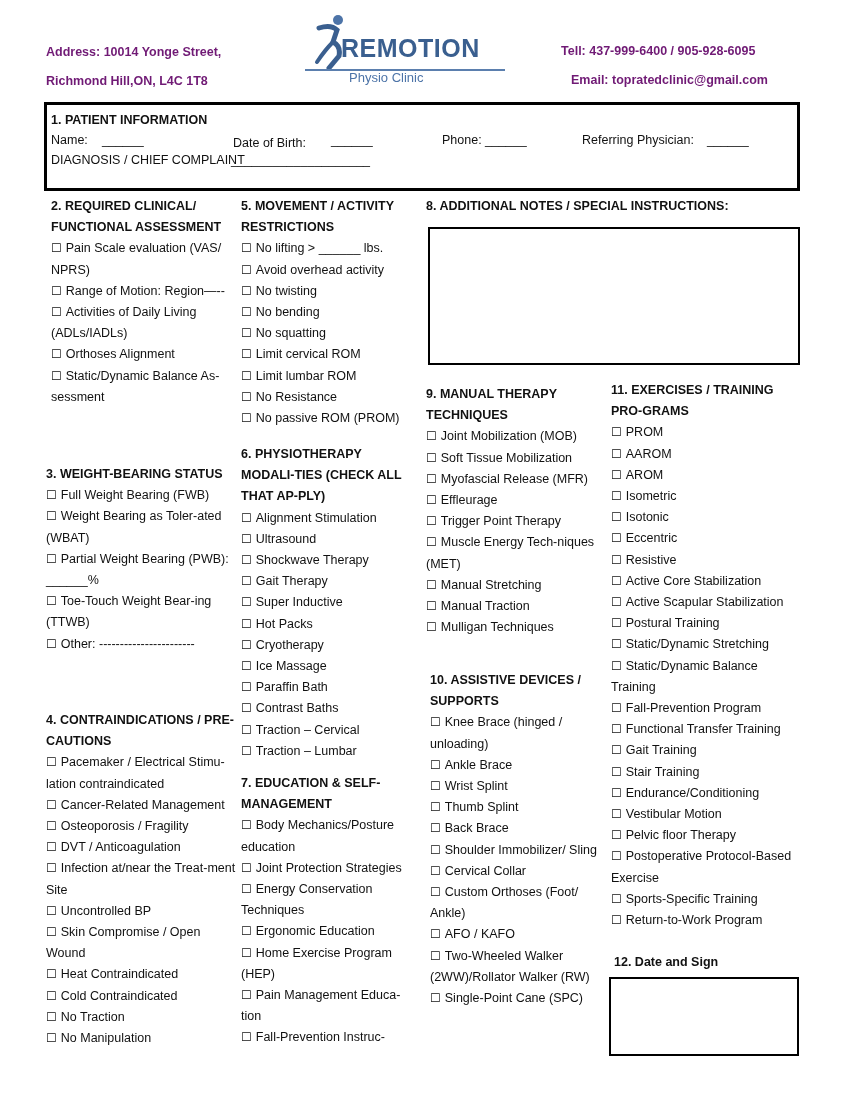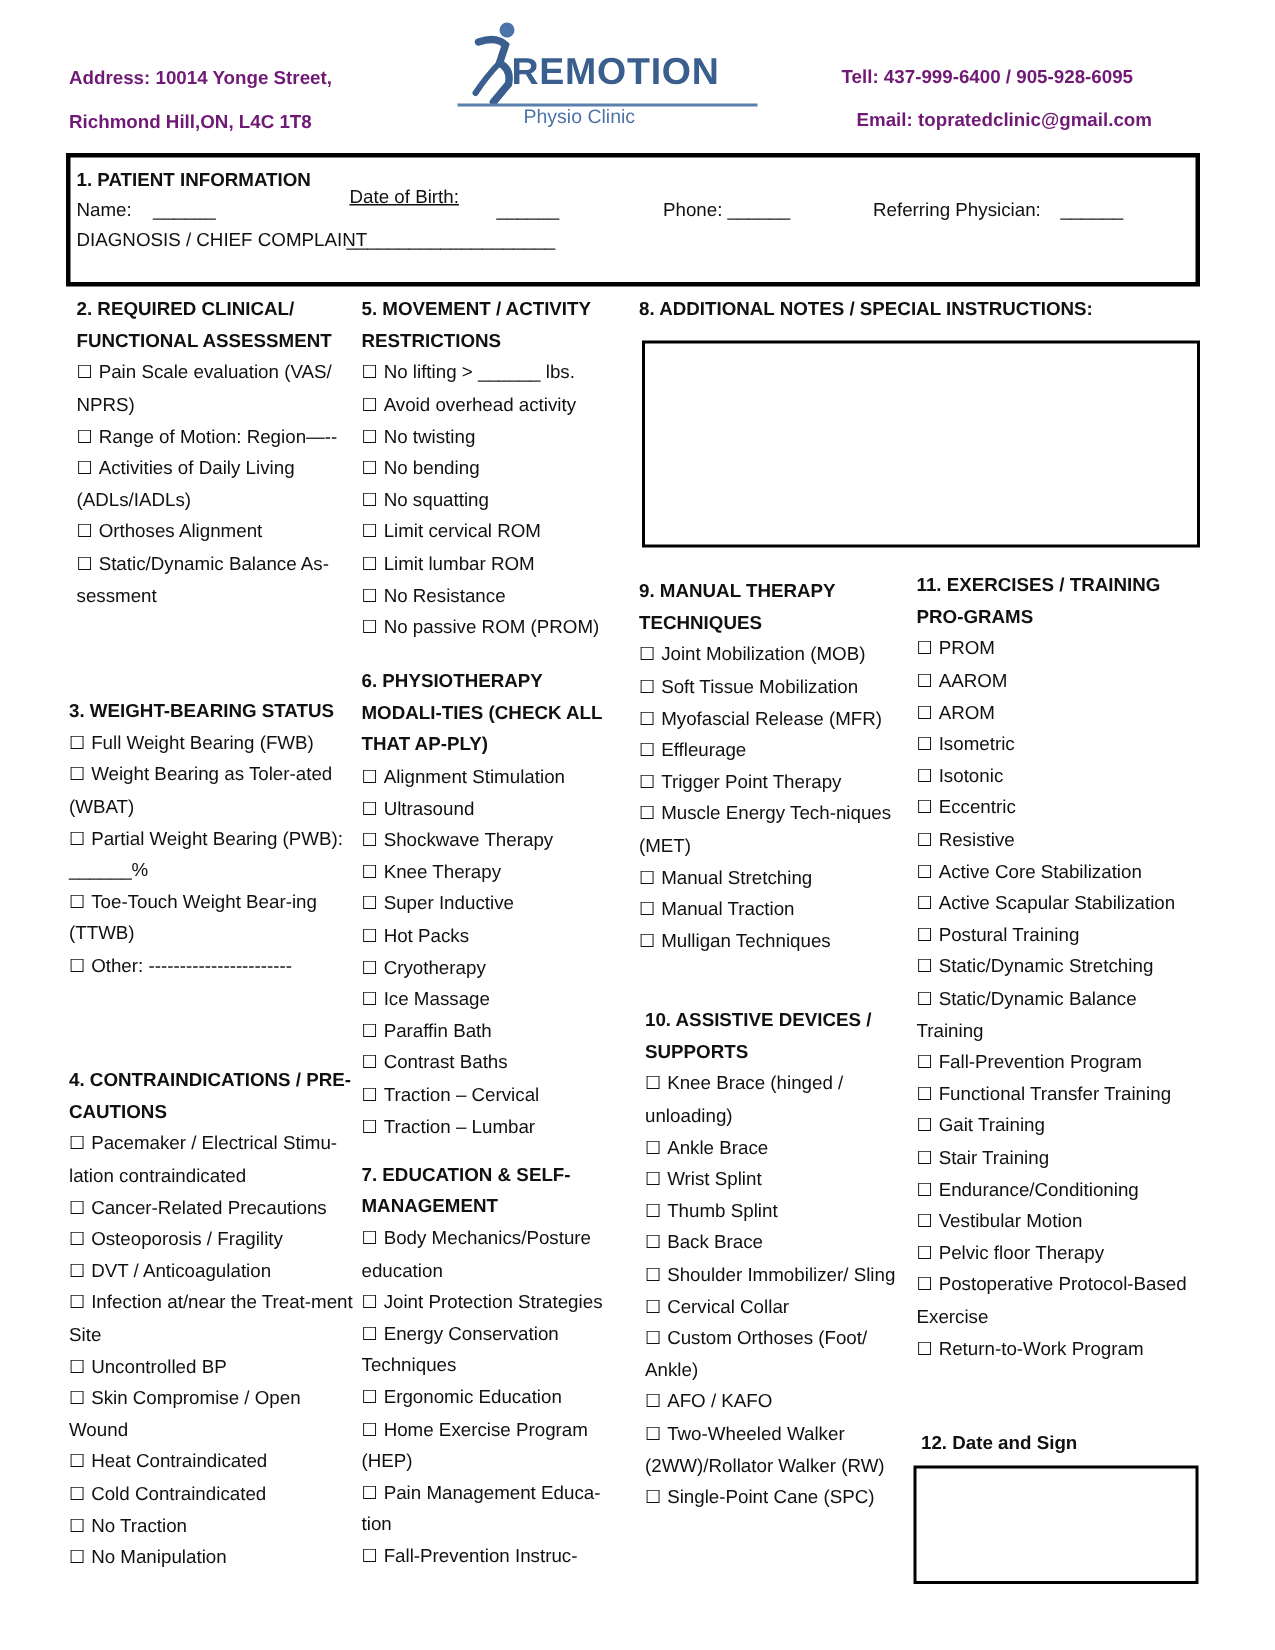--- a/index.html
+++ b/index.html
@@ -44,21 +44,21 @@
   </svg>
   <div id="logo-text">REMOTION</div>
   <div id="logo-line"></div>
   <div id="logo-sub">Physio Clinic</div>
 </div>
 
 <div id="patient-box"></div>
 <div class="pi pi-title" style="left:51px;top:113px;">1. PATIENT INFORMATION</div>
 <div class="pi" style="left:51px;top:133px;">Name:</div>
 <div class="pi" style="left:102px;top:133px;">______</div>
-<div class="pi" style="left:233px;top:124px;text-decoration:underline;">Date of Birth:</div>
+<div class="pi" style="left:233px;top:136px;">Date of Birth:</div>
 <div class="pi" style="left:331px;top:133px;">______</div>
 <div class="pi" style="left:442px;top:133px;">Phone:</div>
 <div class="pi" style="left:485px;top:133px;">______</div>
 <div class="pi" style="left:582px;top:133px;">Referring Physician:</div>
 <div class="pi" style="left:707px;top:133px;">______</div>
 <div class="pi" style="left:51px;top:153px;">DIAGNOSIS / CHIEF COMPLAINT</div>
 <div class="pi" style="left:231px;top:153px;">____________________</div>
 
 <div class="sec" id="sec-assessment" style="left:51px;top:196px;width:180px;">
     <div class="sec-title">2. REQUIRED CLINICAL/ FUNCTIONAL ASSESSMENT</div>
@@ -72,21 +72,21 @@
     <div class="sec-title">3. WEIGHT-BEARING STATUS</div>
     <span class="item"><span class="box-glyph">☐</span><span>Full Weight Bearing (FWB)</span></span>
     <span class="item"><span class="box-glyph">☐</span><span>Weight Bearing as Toler-ated (WBAT)</span></span>
     <span class="item"><span class="box-glyph">☐</span><span>Partial Weight Bearing (PWB): ______%</span></span>
     <span class="item"><span class="box-glyph">☐</span><span>Toe-Touch Weight Bear-ing (TTWB)</span></span>
     <span class="item"><span class="box-glyph">☐</span><span>Other: -----------------------</span></span>
   </div>
 <div class="sec" id="sec-contra" style="left:46px;top:710px;width:190px;">
     <div class="sec-title">4. CONTRAINDICATIONS / PRE-CAUTIONS</div>
     <span class="item"><span class="box-glyph">☐</span><span>Pacemaker / Electrical Stimu-lation contraindicated</span></span>
-    <span class="item"><span class="box-glyph">☐</span><span>Cancer-Related Precautions</span></span>
+    <span class="item"><span class="box-glyph">☐</span><span>Cancer-Related Management</span></span>
     <span class="item"><span class="box-glyph">☐</span><span>Osteoporosis / Fragility</span></span>
     <span class="item"><span class="box-glyph">☐</span><span>DVT / Anticoagulation</span></span>
     <span class="item"><span class="box-glyph">☐</span><span>Infection at/near the Treat-ment Site</span></span>
     <span class="item"><span class="box-glyph">☐</span><span>Uncontrolled BP</span></span>
     <span class="item"><span class="box-glyph">☐</span><span>Skin Compromise / Open Wound</span></span>
     <span class="item"><span class="box-glyph">☐</span><span>Heat Contraindicated</span></span>
     <span class="item"><span class="box-glyph">☐</span><span>Cold Contraindicated</span></span>
     <span class="item"><span class="box-glyph">☐</span><span>No Traction</span></span>
     <span class="item"><span class="box-glyph">☐</span><span>No Manipulation</span></span>
   </div>
@@ -100,21 +100,21 @@
     <span class="item"><span class="box-glyph">☐</span><span>Limit cervical ROM</span></span>
     <span class="item"><span class="box-glyph">☐</span><span>Limit lumbar ROM</span></span>
     <span class="item"><span class="box-glyph">☐</span><span>No Resistance</span></span>
     <span class="item"><span class="box-glyph">☐</span><span>No passive ROM (PROM)</span></span>
   </div>
 <div class="sec" id="sec-modal" style="left:241px;top:444px;width:175px;">
     <div class="sec-title">6. PHYSIOTHERAPY MODALI-TIES (CHECK ALL THAT AP-PLY)</div>
     <span class="item"><span class="box-glyph">☐</span><span>Alignment Stimulation</span></span>
     <span class="item"><span class="box-glyph">☐</span><span>Ultrasound</span></span>
     <span class="item"><span class="box-glyph">☐</span><span>Shockwave Therapy</span></span>
-    <span class="item"><span class="box-glyph">☐</span><span>Knee Therapy</span></span>
+    <span class="item"><span class="box-glyph">☐</span><span>Gait Therapy</span></span>
     <span class="item"><span class="box-glyph">☐</span><span>Super Inductive</span></span>
     <span class="item"><span class="box-glyph">☐</span><span>Hot Packs</span></span>
     <span class="item"><span class="box-glyph">☐</span><span>Cryotherapy</span></span>
     <span class="item"><span class="box-glyph">☐</span><span>Ice Massage</span></span>
     <span class="item"><span class="box-glyph">☐</span><span>Paraffin Bath</span></span>
     <span class="item"><span class="box-glyph">☐</span><span>Contrast Baths</span></span>
     <span class="item"><span class="box-glyph">☐</span><span>Traction – Cervical</span></span>
     <span class="item"><span class="box-glyph">☐</span><span>Traction – Lumbar</span></span>
   </div>
 <div class="sec" id="sec-edu" style="left:241px;top:773px;width:178px;">
@@ -172,17 +172,18 @@
     <span class="item"><span class="box-glyph">☐</span><span>Static/Dynamic Stretching</span></span>
     <span class="item"><span class="box-glyph">☐</span><span>Static/Dynamic Balance Training</span></span>
     <span class="item"><span class="box-glyph">☐</span><span>Fall-Prevention Program</span></span>
     <span class="item"><span class="box-glyph">☐</span><span>Functional Transfer Training</span></span>
     <span class="item"><span class="box-glyph">☐</span><span>Gait Training</span></span>
     <span class="item"><span class="box-glyph">☐</span><span>Stair Training</span></span>
     <span class="item"><span class="box-glyph">☐</span><span>Endurance/Conditioning</span></span>
     <span class="item"><span class="box-glyph">☐</span><span>Vestibular Motion</span></span>
     <span class="item"><span class="box-glyph">☐</span><span>Pelvic floor Therapy</span></span>
     <span class="item"><span class="box-glyph">☐</span><span>Postoperative Protocol-Based Exercise</span></span>
+    <span class="item"><span class="box-glyph">☐</span><span>Sports-Specific Training</span></span>
     <span class="item"><span class="box-glyph">☐</span><span>Return-to-Work Program</span></span>
   </div>
 
 <div class="sec sec-title" style="left:614px;top:952px;width:180px;">12. Date and Sign</div>
 <div id="sign-box"></div>
 
 </body></html>

